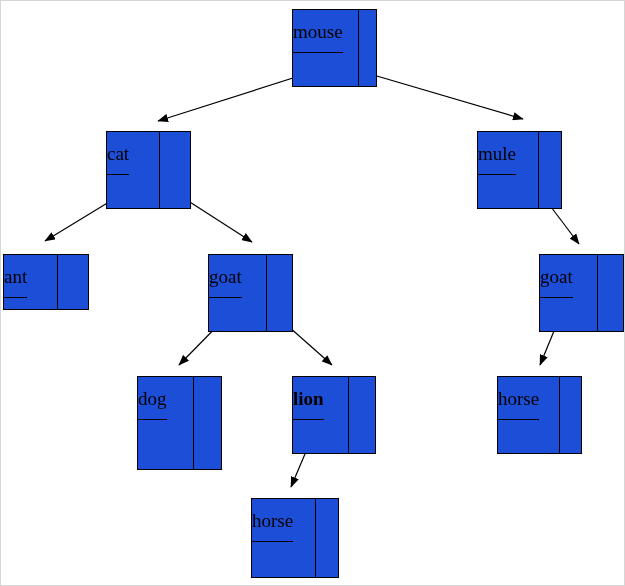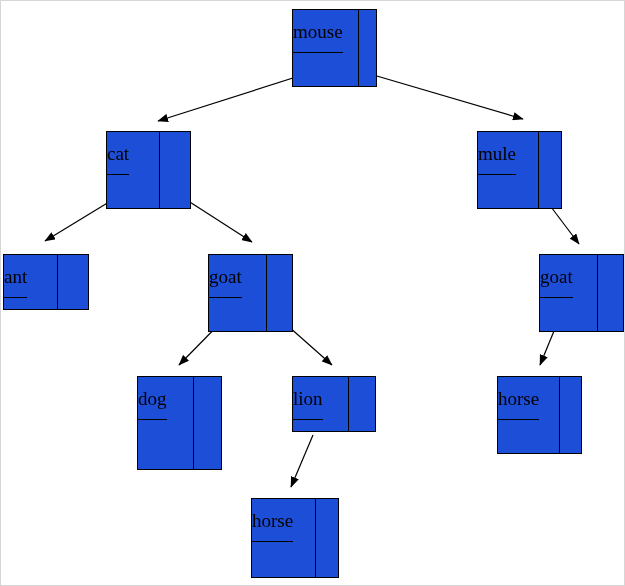--- a/index.html
+++ b/index.html
@@ -129,21 +129,21 @@
           <div class="node-cell right"></div>
         </div>
       </div>
       <div class="node" style="left: 136px; top: 375px; width: 85px; height: 94px;">
         <div class="node-label">dog</div>
         <div class="node-cells">
           <div class="node-cell left"></div>
           <div class="node-cell right"></div>
         </div>
       </div>
-      <div class="node" style="left: 291px; top: 375px; width: 84px; height: 56px;">
+      <div class="node" style="left: 291px; top: 375px; width: 84px; height: 78px; font-weight: bold;">
         <div class="node-label">lion</div>
         <div class="node-cells">
           <div class="node-cell left"></div>
           <div class="node-cell right"></div>
         </div>
       </div>
       <div class="node" style="left: 496px; top: 375px; width: 85px; height: 78px;">
         <div class="node-label">horse</div>
         <div class="node-cells">
           <div class="node-cell left"></div>

